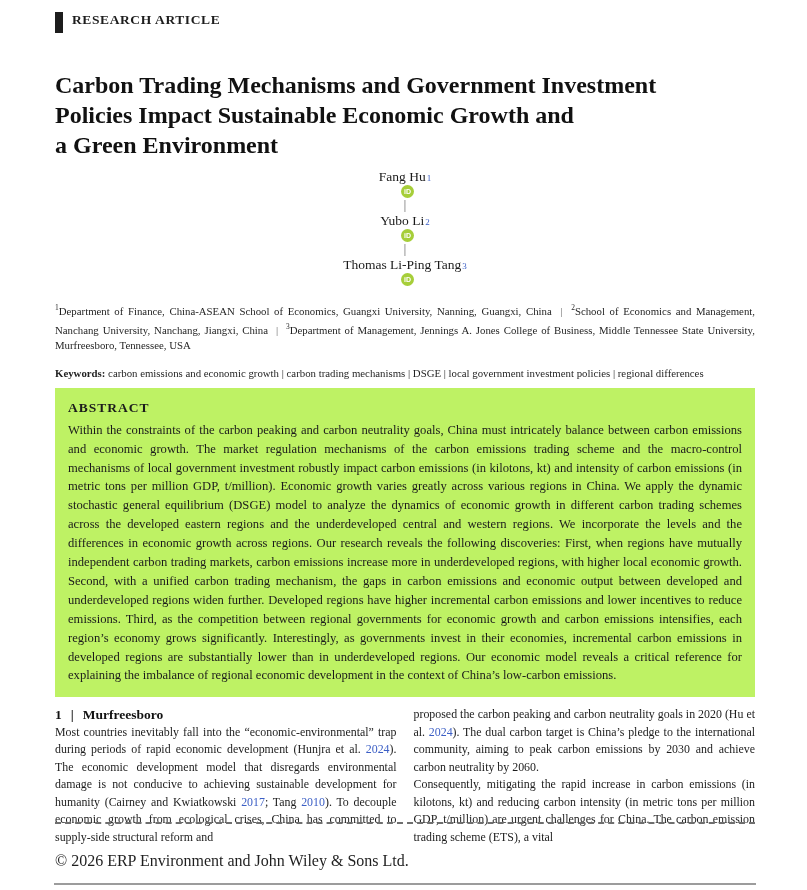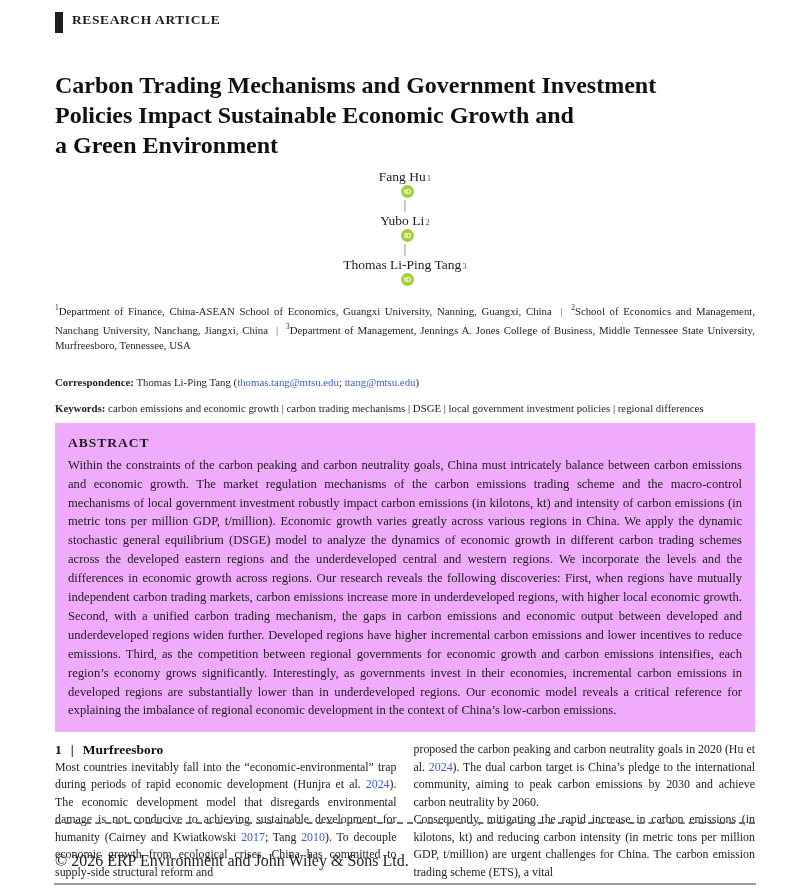--- a/index.html
+++ b/index.html
@@ -39,21 +39,21 @@
   .meta{font-size:10.8px;line-height:14px;color:#1f1f1f;}
   .meta b{font-weight:bold;}
   .meta .msep{color:#666;margin:0 5px;}
   .m-corr{margin-top:21px;}
   .m-dates{margin-top:12px;}
   .m-keys{margin-top:12px;}
   .link{color:#3b5ec5;}
 
   
   .abstract{
-    margin-top:8px;background:#f0abfc;padding:12px 13px 12px 13px;
+    margin-top:8px;background:#bef264;padding:12px 13px 12px 13px;
   }
   .abstract .ah{font-size:13.5px;font-weight:bold;letter-spacing:1px;color:#1b1b1b;}
   .abstract .abody{margin-top:5px;font-size:12.6px;line-height:18.9px;text-align:justify;color:#1b1b1b;}
   .abstract .jel{font-size:12.6px;line-height:18.9px;color:#1b1b1b;}
   .abstract .jel b{font-weight:bold;}
 
   
   .cols{margin-top:9px;display:flex;gap:17px;}
   .col{flex:1 1 0;font-size:11.9px;line-height:17.5px;text-align:justify;color:#1c1c1c;}
   .sechead{font-size:13.5px;font-weight:bold;color:#111;text-align:left;}
@@ -105,23 +105,20 @@
   </div>
 
   <div class="affils">
     <sup>1</sup><span>Department of Finance, China-ASEAN School of Economics, Guangxi University, Nanning, Guangxi, China</span>
     <span class="fsep">|</span>
     <sup>2</sup><span>School of Economics and Management, Nanchang University, Nanchang, Jiangxi, China</span>
     <span class="fsep">|</span>
     <sup>3</sup><span>Department of Management, Jennings A. Jones College of Business, Middle Tennessee State University, Murfreesboro, Tennessee, USA</span>
   </div>
 
-  <div class="meta m-corr">
-    <b>Correspondence:</b><span> Thomas Li-Ping Tang </span><span>(</span><span class="link">thomas.tang@mtsu.edu</span><span>; </span><span class="link">ttang@mtsu.edu</span><span>)</span>
-  </div>
 
 
   <div class="meta m-keys">
     <b>Keywords:</b><span> carbon emissions and economic growth | carbon trading mechanisms | DSGE | local government investment policies | regional differences</span>
   </div>
 
   <div class="abstract">
     <div class="ah">ABSTRACT</div>
     <div class="abody">Within the constraints of the carbon peaking and carbon neutrality goals, China must intricately balance between carbon emissions and economic growth. The market regulation mechanisms of the carbon emissions trading scheme and the macro-control mechanisms of local government investment robustly impact carbon emissions (in kilotons, kt) and intensity of carbon emissions (in metric tons per million GDP, t/million). Economic growth varies greatly across various regions in China. We apply the dynamic stochastic general equilibrium (DSGE) model to analyze the dynamics of economic growth in different carbon trading schemes across the developed eastern regions and the underdeveloped central and western regions. We incorporate the levels and the differences in economic growth across regions. Our research reveals the following discoveries: First, when regions have mutually independent carbon trading markets, carbon emissions increase more in underdeveloped regions, with higher local economic growth. Second, with a unified carbon trading mechanism, the gaps in carbon emissions and economic output between developed and underdeveloped regions widen further. Developed regions have higher incremental carbon emissions and lower incentives to reduce emissions. Third, as the competition between regional governments for economic growth and carbon emissions intensifies, each region’s economy grows significantly. Interestingly, as governments invest in their economies, incremental carbon emissions in developed regions are substantially lower than in underdeveloped regions. Our economic model reveals a critical reference for explaining the imbalance of regional economic development in the context of China’s low-carbon emissions.</div>
   </div>

